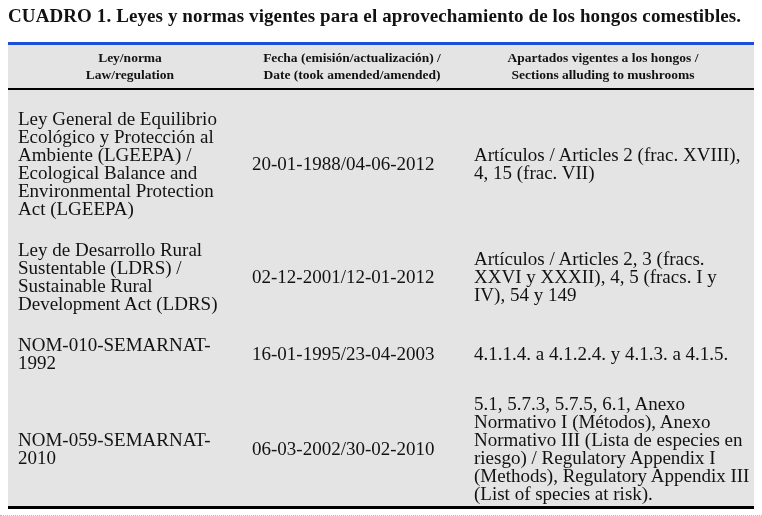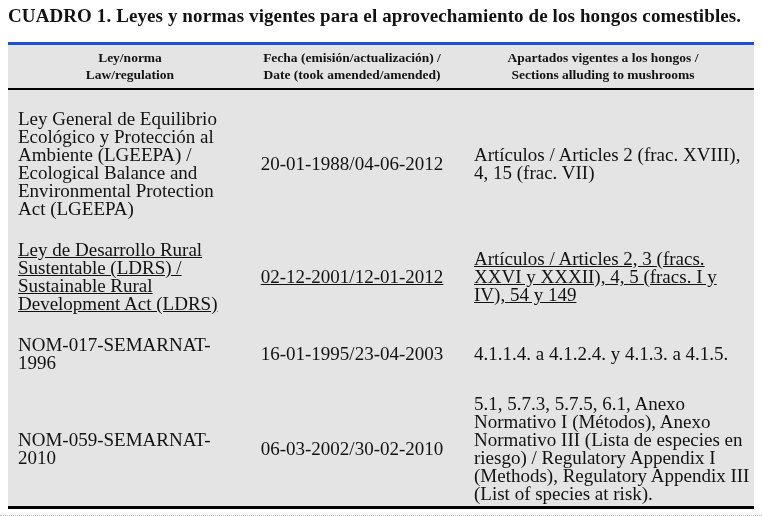--- a/index.html
+++ b/index.html
@@ -47,25 +47,25 @@
   }
   thead th div { white-space: nowrap; }
   tbody td {
     font-size: 19px;
     line-height: 18px;
     vertical-align: middle;
     padding-top: 20px;
     padding-bottom: 3px;
   }
   td.law { padding-left: 10px; padding-right: 26px; }
-  td.date { text-align: center; }
+  td.date { text-align: left; }
   td.sections { padding-left: 22px; padding-right: 2px; }
   tr.r1 { height: 94px; }
   tr.r2 { height: 44px; }
-  tr.r3 { height: 60px; text-decoration: underline; }
+  tr.r3 { height: 60px; }
   tr.r4 { height: 60px; }
   tr.r5 { height: 36px; }
   tr.r6 { height: 72px; }
   .source {
     padding: 9px 10px 0 8px;
     font-size: 12.6px;
     line-height: 19px;
   }
 </style>
 </head>
@@ -104,21 +104,21 @@
         <td class="law">Ley General de Equilibrio Ecológico y Protección al Ambiente (LGEEPA) / Ecological Balance and Environmental Protection Act (LGEEPA)</td>
         <td class="date">20-01-1988/04-06-2012</td>
         <td class="sections">Artículos / Articles 2 (frac. XVIII), 4, 15 (frac. VII)</td>
       </tr>
       <tr class="r3">
         <td class="law">Ley de Desarrollo Rural Sustentable (LDRS) / Sustainable Rural Development Act (LDRS)</td>
         <td class="date">02-12-2001/12-01-2012</td>
         <td class="sections">Artículos / Articles 2, 3 (fracs. XXVI y XXXII), 4, 5 (fracs. I y IV), 54 y 149</td>
       </tr>
       <tr class="r5">
-        <td class="law">NOM-017-SEMARNAT-1996</td>
+        <td class="law">NOM-010-SEMARNAT-1992</td>
         <td class="date">16-01-1995/23-04-2003</td>
         <td class="sections">4.1.1.4. a 4.1.2.4. y 4.1.3. a 4.1.5.</td>
       </tr>
       <tr class="r6">
         <td class="law">NOM-059-SEMARNAT-2010</td>
         <td class="date">06-03-2002/30-02-2010</td>
         <td class="sections">5.1, 5.7.3, 5.7.5, 6.1, Anexo Normativo I (Métodos), Anexo Normativo III (Lista de especies en riesgo) / Regulatory Appendix I (Methods), Regulatory Appendix III (List of species at risk).</td>
       </tr>
     </tbody>
   </table>

